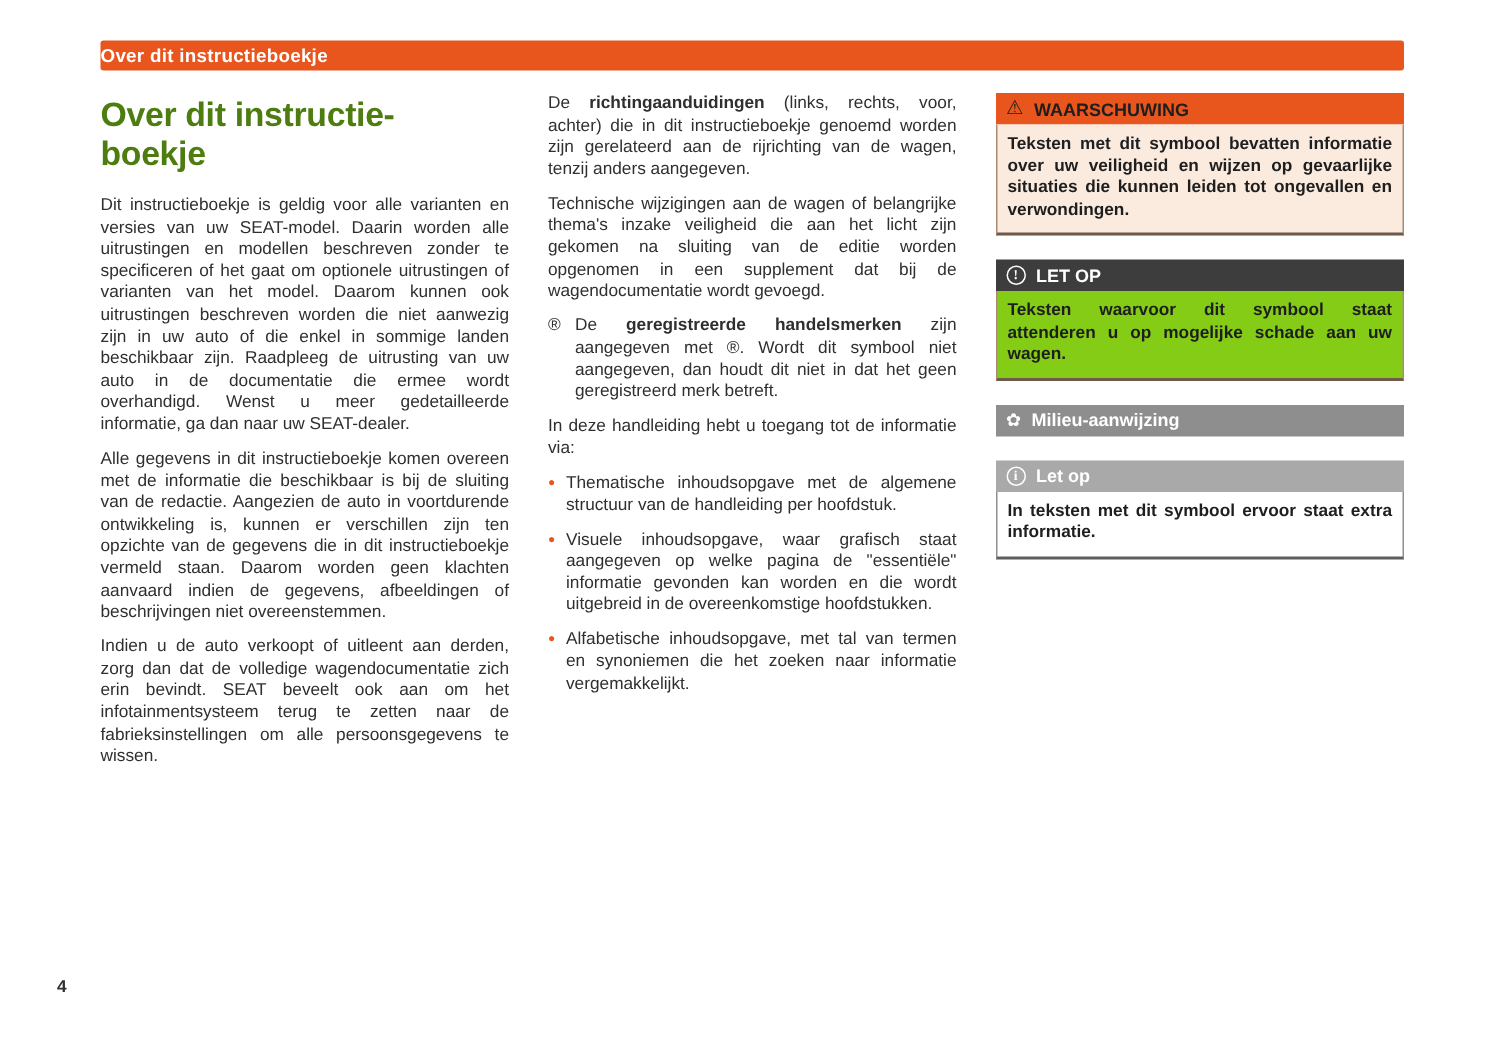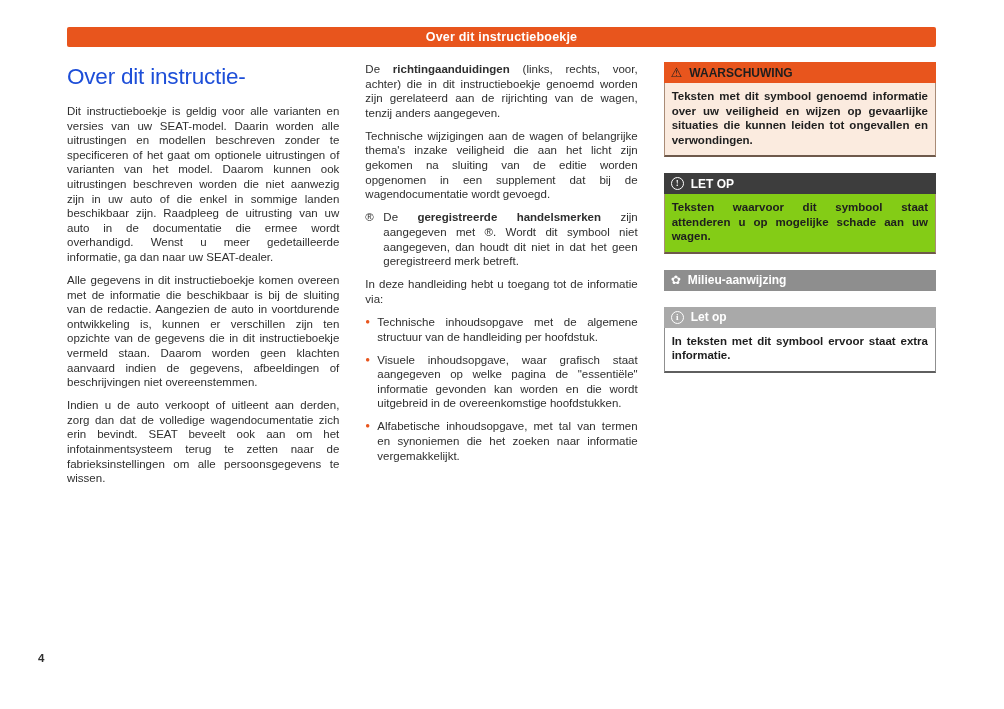--- a/index.html
+++ b/index.html
@@ -9,32 +9,32 @@
     font-family:"Liberation Sans", sans-serif;
     color:#2f2f2f;
     position:relative;
     overflow:hidden;
   }
   .page { position:relative; width:1004px; height:709px; background:#fff; }
 
   .header-bar {
     position:absolute; left:67px; top:27px; width:869px; height:20px;
     background:#E8551D; border-radius:2px;
-    display:flex; align-items:center; justify-content:center;
+    display:flex; align-items:center; 
   }
   .header-bar span { color:#ffffff; font-weight:bold; font-size:12.5px; letter-spacing:.2px; }
 
   .columns {
     position:absolute; left:67px; top:62px; width:869px;
     display:grid; grid-template-columns:1fr 1fr 1fr; column-gap:26px;
   }
   .col { min-width:0; }
 
   h1.section-title {
-    font-size:22.5px; line-height:26px; font-weight:normal; color:#1d4ed8;
+    font-size:22.5px; line-height:26px; font-weight:bold; color:#4d7c0f;
     margin:2px 0 14px 0; letter-spacing:-.2px;
   }
   h1.section-title span { display:block; }
 
   p.para {
     font-size:11.5px; line-height:14.6px; text-align:justify;
     margin:0 0 8.5px 0; color:#2f2f2f;
     hyphens:auto; -webkit-hyphens:auto;
   }
   .b { font-weight:bold; }
@@ -90,56 +90,57 @@
 
   <div class="header-bar">
     <span>Over dit instructieboekje</span>
   </div>
 
   <div class="columns">
 
     <div class="col">
       <h1 class="section-title">
         <span>Over dit instructie-</span>
+        <span>boekje</span>
       </h1>
       <p class="para"><span>Dit instructieboekje is geldig voor alle varianten en versies van uw SEAT-model. Daarin worden alle uitrustingen en modellen beschreven zonder te specificeren of het gaat om optionele uitrustingen of varianten van het model. Daarom kunnen ook uitrustingen beschreven worden die niet aanwezig zijn in uw auto of die enkel in sommige landen beschikbaar zijn. Raadpleeg de uitrusting van uw auto in de documentatie die ermee wordt overhandigd. Wenst u meer gedetailleerde informatie, ga dan naar uw SEAT-dealer.</span></p>
       <p class="para"><span>Alle gegevens in dit instructieboekje komen overeen met de informatie die beschikbaar is bij de sluiting van de redactie. Aangezien de auto in voortdurende ontwikkeling is, kunnen er verschillen zijn ten opzichte van de gegevens die in dit instructieboekje vermeld staan. Daarom worden geen klachten aanvaard indien de gegevens, afbeeldingen of beschrijvingen niet overeenstemmen.</span></p>
       <p class="para"><span>Indien u de auto verkoopt of uitleent aan derden, zorg dan dat de volledige wagendocumentatie zich erin bevindt. SEAT beveelt ook aan om het infotainmentsysteem terug te zetten naar de fabrieksinstellingen om alle persoonsgegevens te wissen.</span></p>
     </div>
 
     <div class="col">
       <p class="para"><span>De </span><span class="b">richtingaanduidingen</span><span> (links, rechts, voor, achter) die in dit instructieboekje genoemd worden zijn gerelateerd aan de rijrichting van de wagen, tenzij anders aangegeven.</span></p>
       <p class="para"><span>Technische wijzigingen aan de wagen of belangrijke thema's inzake veiligheid die aan het licht zijn gekomen na sluiting van de editie worden opgenomen in een supplement dat bij de wagendocumentatie wordt gevoegd.</span></p>
       <p class="para marker-para">
         <span class="marker">®</span>
         <span class="marker-text"><span>De </span><span class="b">geregistreerde handelsmerken</span><span> zijn aangegeven met ®. Wordt dit symbool niet aangegeven, dan houdt dit niet in dat het geen geregistreerd merk betreft.</span></span>
       </p>
       <p class="para"><span>In deze handleiding hebt u toegang tot de informatie via:</span></p>
       <p class="para bullet-para">
         <span class="bullet">●</span>
-        <span class="bullet-text"><span>Technische inhoudsopgave met de algemene structuur van de handleiding per hoofdstuk.</span></span>
+        <span class="bullet-text"><span>Thematische inhoudsopgave met de algemene structuur van de handleiding per hoofdstuk.</span></span>
       </p>
       <p class="para bullet-para">
         <span class="bullet">●</span>
         <span class="bullet-text"><span>Visuele inhoudsopgave, waar grafisch staat aangegeven op welke pagina de "essentiële" informatie gevonden kan worden en die wordt uitgebreid in de overeenkomstige hoofdstukken.</span></span>
       </p>
       <p class="para bullet-para">
         <span class="bullet">●</span>
         <span class="bullet-text"><span>Alfabetische inhoudsopgave, met tal van termen en synoniemen die het zoeken naar informatie vergemakkelijkt.</span></span>
       </p>
     </div>
 
     <div class="col">
 
       <section class="notice warning">
         <div class="notice-header">
           <span class="glyph-icon">⚠</span>
           <span>WAARSCHUWING</span>
         </div>
-        <div class="notice-body">Teksten met dit symbool genoemd informatie over uw veiligheid en wijzen op gevaarlijke situaties die kunnen leiden tot ongevallen en verwondingen.</div>
+        <div class="notice-body">Teksten met dit symbool bevatten informatie over uw veiligheid en wijzen op gevaarlijke situaties die kunnen leiden tot ongevallen en verwondingen.</div>
       </section>
 
       <section class="notice caution">
         <div class="notice-header">
           <span class="circle-icon">!</span>
           <span>LET OP</span>
         </div>
         <div class="notice-body">Teksten waarvoor dit symbool staat attenderen u op mogelijke schade aan uw wagen.</div>
       </section>
 

